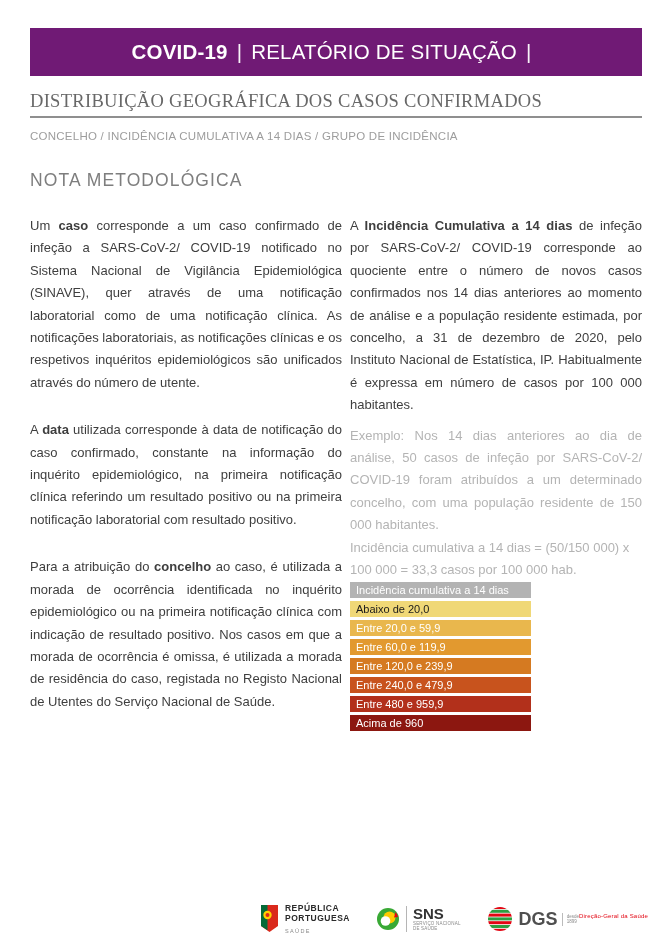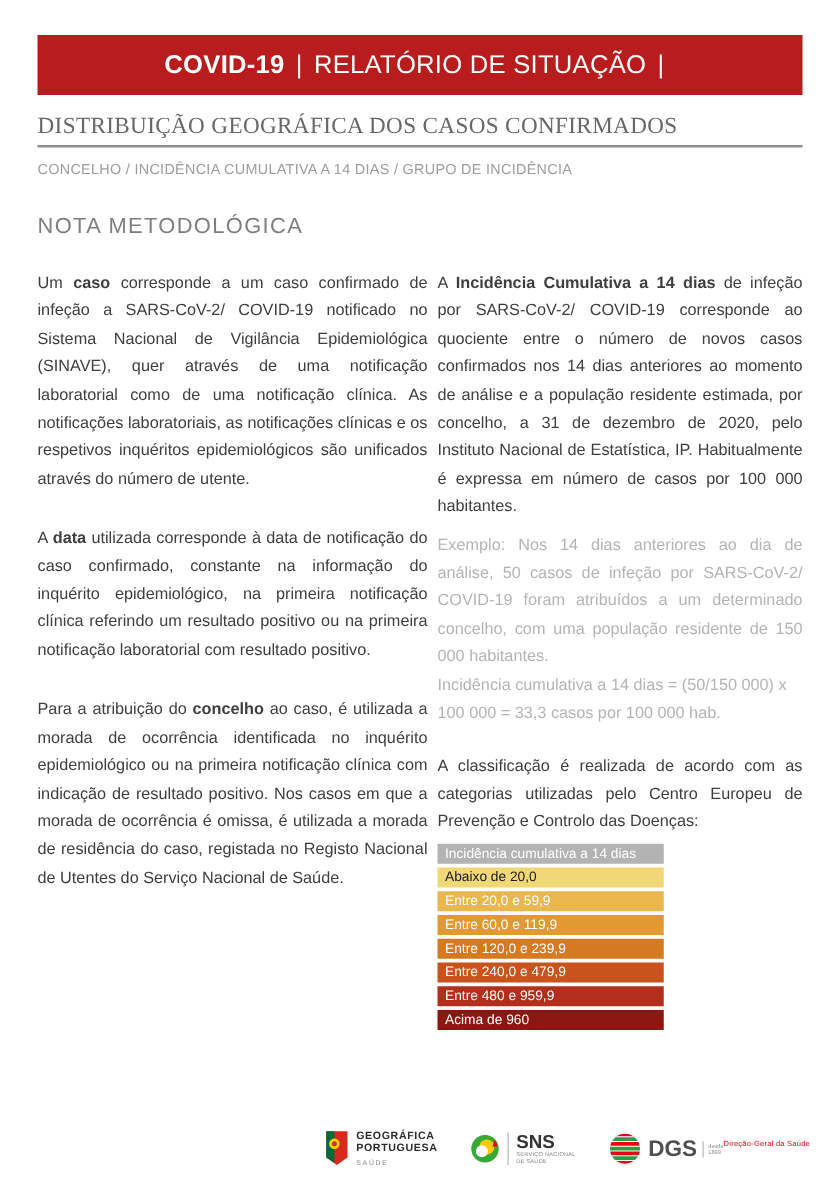--- a/index.html
+++ b/index.html
@@ -5,21 +5,21 @@
   * { margin:0; padding:0; box-sizing:border-box; }
   html,body { background:#ffffff; }
   body {
     width:672px; height:950px; position:relative; overflow:hidden;
     font-family:"Liberation Sans", sans-serif; color:#3e3e3e;
   }
   .page { position:absolute; inset:0; padding:28px 30px 0 30px; }
 
   
   .banner {
-    height:48px; background:#b91c1c; color:#fff;
+    height:48px; background:#701a75; color:#fff;
     display:flex; align-items:center; justify-content:center;
     font-size:20.5px; letter-spacing:.2px; white-space:nowrap;
   }
   .banner .b-bold { font-weight:bold; }
   .banner .b-sep { font-weight:400; margin:0 9px; opacity:.95; }
   .banner .b-reg { font-weight:400; }
 
   
   .section-title {
     margin-top:15px; font-size:18.5px; font-weight:400; color:#686868;
@@ -98,21 +98,20 @@
     <div class="col-left">
       <p class="body"><span>Um </span><b>caso</b><span> corresponde a um caso confirmado de infeção a SARS-CoV-2/ COVID-19 notificado no Sistema Nacional de Vigilância Epidemiológica (SINAVE), quer através de uma notificação laboratorial como de uma notificação clínica. As notificações laboratoriais, as notificações clínicas e os respetivos inquéritos epidemiológicos são unificados através do número de utente.</span></p>
       <p class="body"><span>A </span><b>data</b><span> utilizada corresponde à data de notificação do caso confirmado, constante na informação do inquérito epidemiológico, na primeira notificação clínica referindo um resultado positivo ou na primeira notificação laboratorial com resultado positivo.</span></p>
       <p class="body"><span>Para a atribuição do </span><b>concelho</b><span> ao caso, é utilizada a morada de ocorrência identificada no inquérito epidemiológico ou na primeira notificação clínica com indicação de resultado positivo. Nos casos em que a morada de ocorrência é omissa, é utilizada a morada de residência do caso, registada no Registo Nacional de Utentes do Serviço Nacional de Saúde.</span></p>
     </div>
 
     <div class="col-right">
       <p class="body" style="margin-bottom:0;"><span>A </span><b>Incidência Cumulativa a 14 dias</b><span> de infeção por SARS-CoV-2/ COVID-19 corresponde ao quociente entre o número de novos casos confirmados nos 14 dias anteriores ao momento de análise e a população residente estimada, por concelho, a 31 de dezembro de 2020, pelo Instituto Nacional de Estatística, IP. Habitualmente é expressa em número de casos por 100 000 habitantes.</span></p>
       <p class="body gray">Exemplo: Nos 14 dias anteriores ao dia de análise, 50 casos de infeção por SARS-CoV-2/ COVID-19 foram atribuídos a um determinado concelho, com uma população residente de 150 000 habitantes.</p>
       <p class="formula">Incidência cumulativa a 14 dias = (50/150 000) x 100 000 = 33,3 casos por 100 000 hab.</p>
-      <p class="body classification">A classificação é realizada de acordo com as categorias utilizadas pelo Centro Europeu de Prevenção e Controlo das Doenças:</p>
 
       <div class="legend">
         <div class="legend-header">Incidência cumulativa a 14 dias</div>
         <div class="legend-row" style="background: rgb(240, 216, 119); color: rgb(26, 26, 26);">Abaixo de 20,0</div>
         <div class="legend-row" style="background: rgb(233, 183, 77); color: rgb(255, 255, 255);">Entre 20,0 e 59,9</div>
         <div class="legend-row" style="background: rgb(226, 153, 47); color: rgb(255, 255, 255);">Entre 60,0 e 119,9</div>
         <div class="legend-row" style="background: rgb(213, 122, 33); color: rgb(255, 255, 255);">Entre 120,0 e 239,9</div>
         <div class="legend-row" style="background: rgb(200, 83, 29); color: rgb(255, 255, 255);">Entre 240,0 e 479,9</div>
         <div class="legend-row" style="background: rgb(178, 48, 27); color: rgb(255, 255, 255);">Entre 480 e 959,9</div>
         <div class="legend-row" style="background: rgb(140, 23, 16); color: rgb(255, 255, 255);">Acima de 960</div>
@@ -124,21 +123,21 @@
   <div class="footer">
 
     <div class="logo">
       <svg width="19" height="30" viewBox="0 0 19 30">
         <path d="M1,1 H18 V22 L9.5,28 L1,22 Z" fill="#da291c"></path>
         <path d="M1,1 H7.5 V26.2 L1,22 Z" fill="#046a38"></path>
         <circle cx="7.5" cy="11" r="4.2" fill="#ffd100"></circle>
         <circle cx="7.5" cy="11" r="2" fill="#da291c"></circle>
       </svg>
       <div class="rep-text">
-        <span class="rep-line">GEOGRÁFICA</span>
+        <span class="rep-line">REPÚBLICA</span>
         <span class="rep-line">PORTUGUESA</span>
         <span class="rep-tag">SAÚDE</span>
       </div>
     </div>
 
     <div class="logo">
       <svg width="24" height="24" viewBox="0 0 24 24">
         <circle cx="12" cy="12" r="11" fill="#39a935"></circle>
         <circle cx="13.5" cy="10.5" r="6" fill="#ffcb00"></circle>
         <circle cx="9.5" cy="14" r="4.8" fill="#ffffff"></circle>

